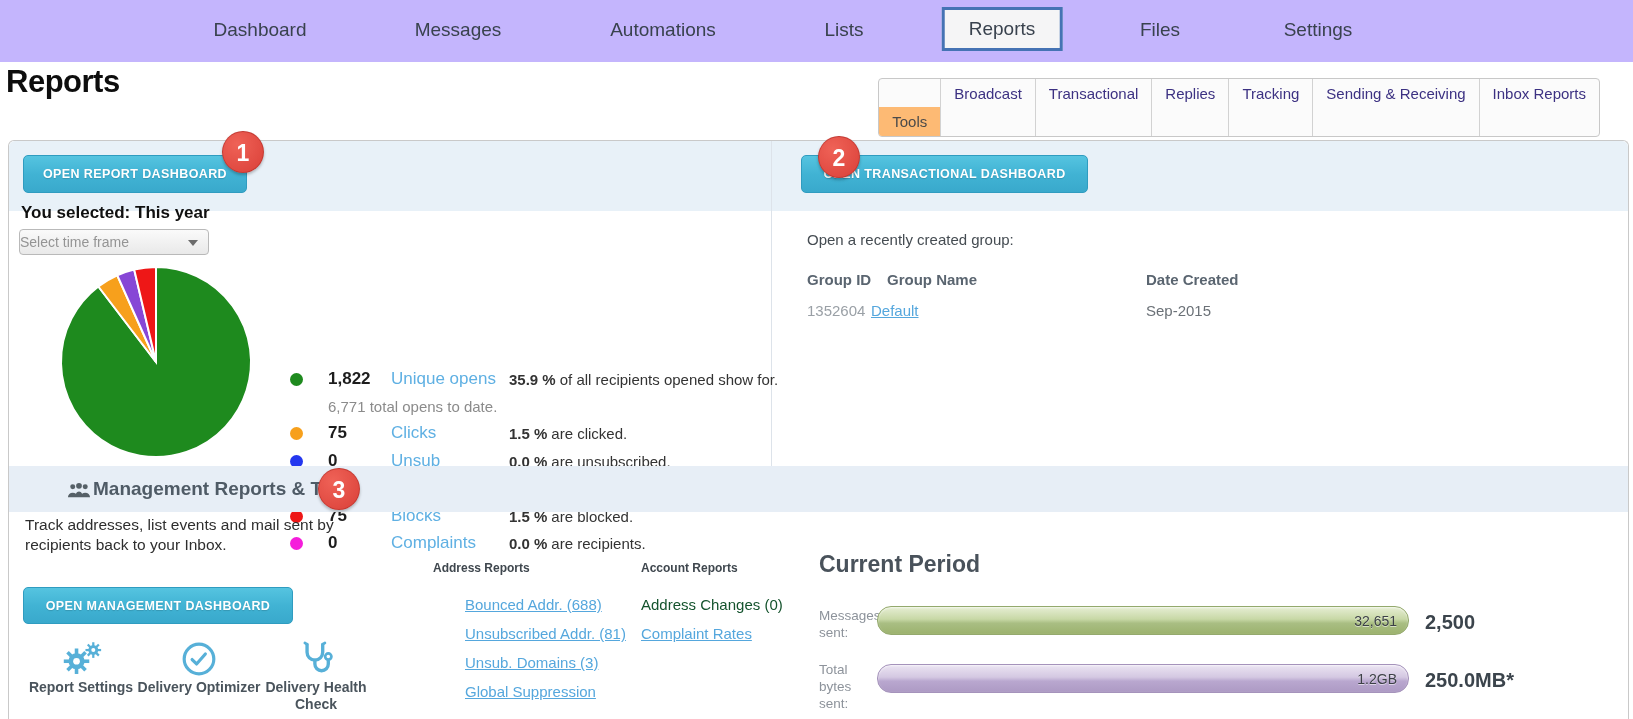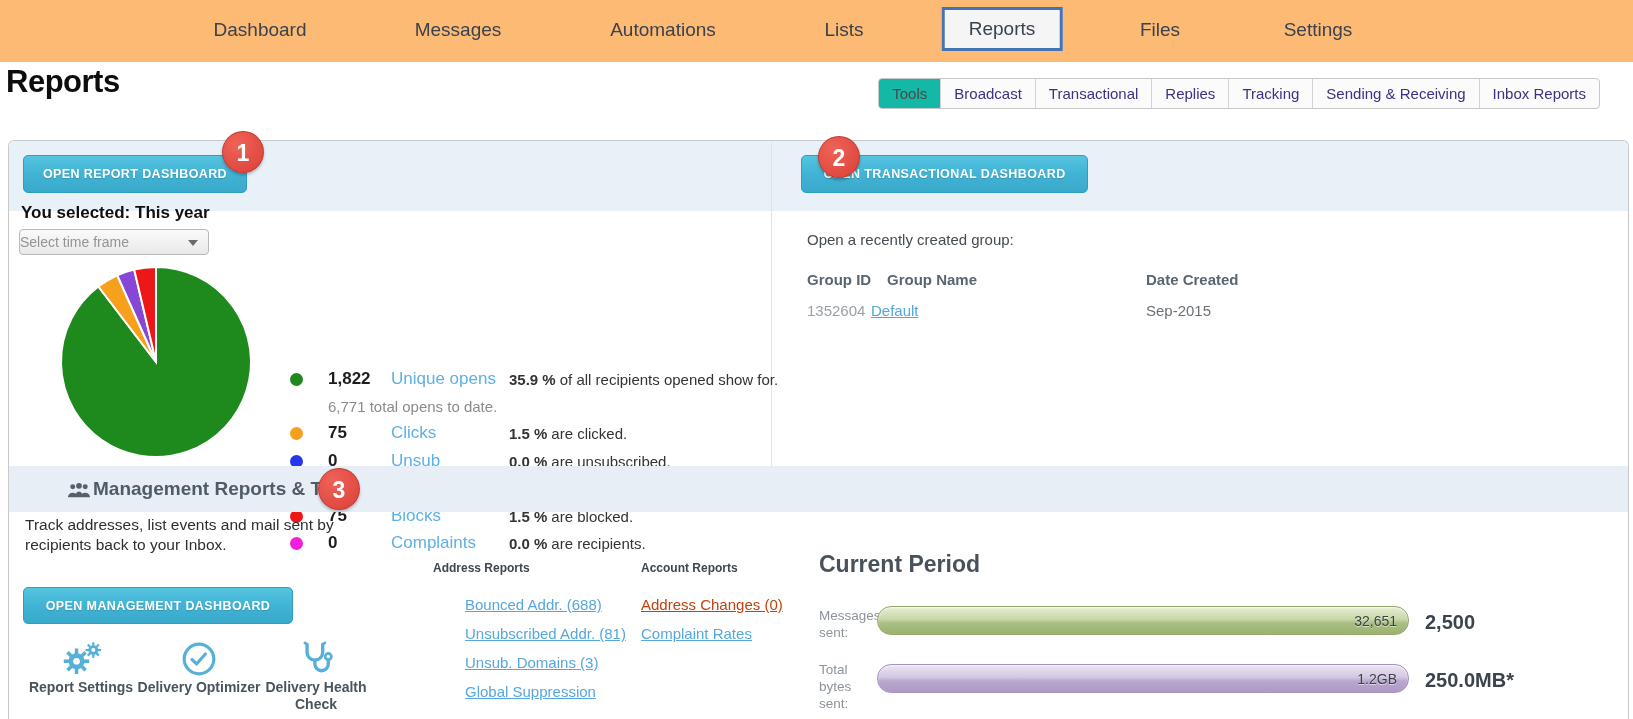--- a/index.html
+++ b/index.html
@@ -1,36 +1,36 @@
 <!DOCTYPE html>
 <html><head>
 <meta charset="utf-8">
 <style>
   * { margin:0; padding:0; box-sizing:border-box; }
   html,body { width:1633px; height:719px; overflow:hidden; background:#fff;
     font-family:"Liberation Sans", sans-serif; }
   #app { position:relative; width:1633px; height:719px; background:#fff; }
 
   
-  .topnav { position:absolute; left:0; top:0; width:1633px; height:62px; background:#fdba74;padding-left:20px; }
+  .topnav { position:absolute; left:0; top:0; width:1633px; height:62px; background:#c4b5fd;padding-left:20px; }
   .nav-item { position:absolute; top:19px; transform:translateX(-50%); font-size:19px;
     color:#39424e; font-weight:500; cursor:pointer; white-space:nowrap; }
   .nav-item.n0{left:260px}.nav-item.n1{left:458px}.nav-item.n2{left:663px}
   .nav-item.n3{left:844px}.nav-item.n5{left:1160px}.nav-item.n6{left:1318px}
   .nav-item.active { left:1002px; top:7px; padding:8px 24px; border:3px solid #4573b4; background:#f5f5f6; }
 
   
   .page-title { position:absolute; left:6px; top:64px; font-size:31px; font-weight:600;
     color:#0d0d0d; letter-spacing:-0.5px; }
   .subtabs { position:absolute; top:78px; right:33px; display:flex; border:1px solid #c8c8c8;
     border-radius:4px; overflow:hidden; background:#fbfbfb; }
   .subtab { padding:0 13px; line-height:29px; font-size:15px; color:#3c3182; cursor:pointer;
     border-left:1px solid #d2d2d2; white-space:nowrap; }
   .subtab:first-child { border-left:none; }
-  .subtab.active { background:#14b8a6; color:#4a4a4a; }
+  .subtab.active { background:#fdba74; color:#4a4a4a;margin-top:28px; }
 
   
   .panel { position:absolute; left:8px; top:140px; width:1621px; height:579px;
     border:1px solid #c9c9c9; border-bottom:none; border-radius:6px 6px 0 0; background:#fff; }
   .band { position:absolute; left:0; top:0; width:100%; height:70px; background:#e8f1f8;
     border-radius:6px 6px 0 0; }
   .vdivider { position:absolute; left:762px; top:0; width:1px; height:325px; background:#dde3ea; }
 
   .cyan-btn { position:absolute; border:1px solid #2f9cc0; border-radius:5px; cursor:pointer;
     background:linear-gradient(180deg,#55c4e0 0%,#41b3d4 50%,#39a9cc 100%);
@@ -89,21 +89,21 @@
     text-align:center; cursor:pointer; }
   .t0{left:72px}.t1{left:190px}.t2{left:307px}
   .tool-icon { height:40px; display:flex; align-items:center; justify-content:center; }
   .tool-label { font-size:14px; font-weight:700; color:#4a545c; line-height:17px; }
 
   .col-title { position:absolute; top:420px; font-size:12px; font-weight:700; color:#3f474e; }
   .addr-title{left:424px}.acct-title{left:632px}
   .rep-link { position:absolute; left:424px; font-size:15px; color:#55a7dd;
     text-decoration:underline; cursor:pointer; white-space:nowrap;margin-left:32px; }
   .al0{top:455px}.al1{top:484px}.al2{top:513px}.al3{top:542px}
-  .acct-gray { position:absolute; left:632px; top:455px; font-size:15px; color:#c2410c; white-space:nowrap;text-decoration:underline; }
+  .acct-gray { position:absolute; left:632px; top:455px; font-size:15px; color:#14532d; white-space:nowrap; }
   .acct-link { position:absolute; left:632px; top:484px; font-size:15px; color:#55a7dd;
     text-decoration:underline; cursor:pointer; white-space:nowrap; }
 
   .period-title { position:absolute; left:810px; top:410px; font-size:23px; font-weight:700; color:#49525b; }
   .bar-label { position:absolute; left:810px; width:60px; font-size:13.5px; color:#8d939b; line-height:17px; }
   .bl0{top:466px}.bl1{top:520px}
   .bar { position:absolute; left:868px; width:532px; height:29px; border-radius:14px;
     text-align:right; font-size:14px; font-weight:400; color:#3c4046; line-height:28px;
     padding-right:11px; text-shadow:0 1px 0 rgba(255,255,255,.55);
     box-shadow:inset 0 1px 2px rgba(255,255,255,.6); }

